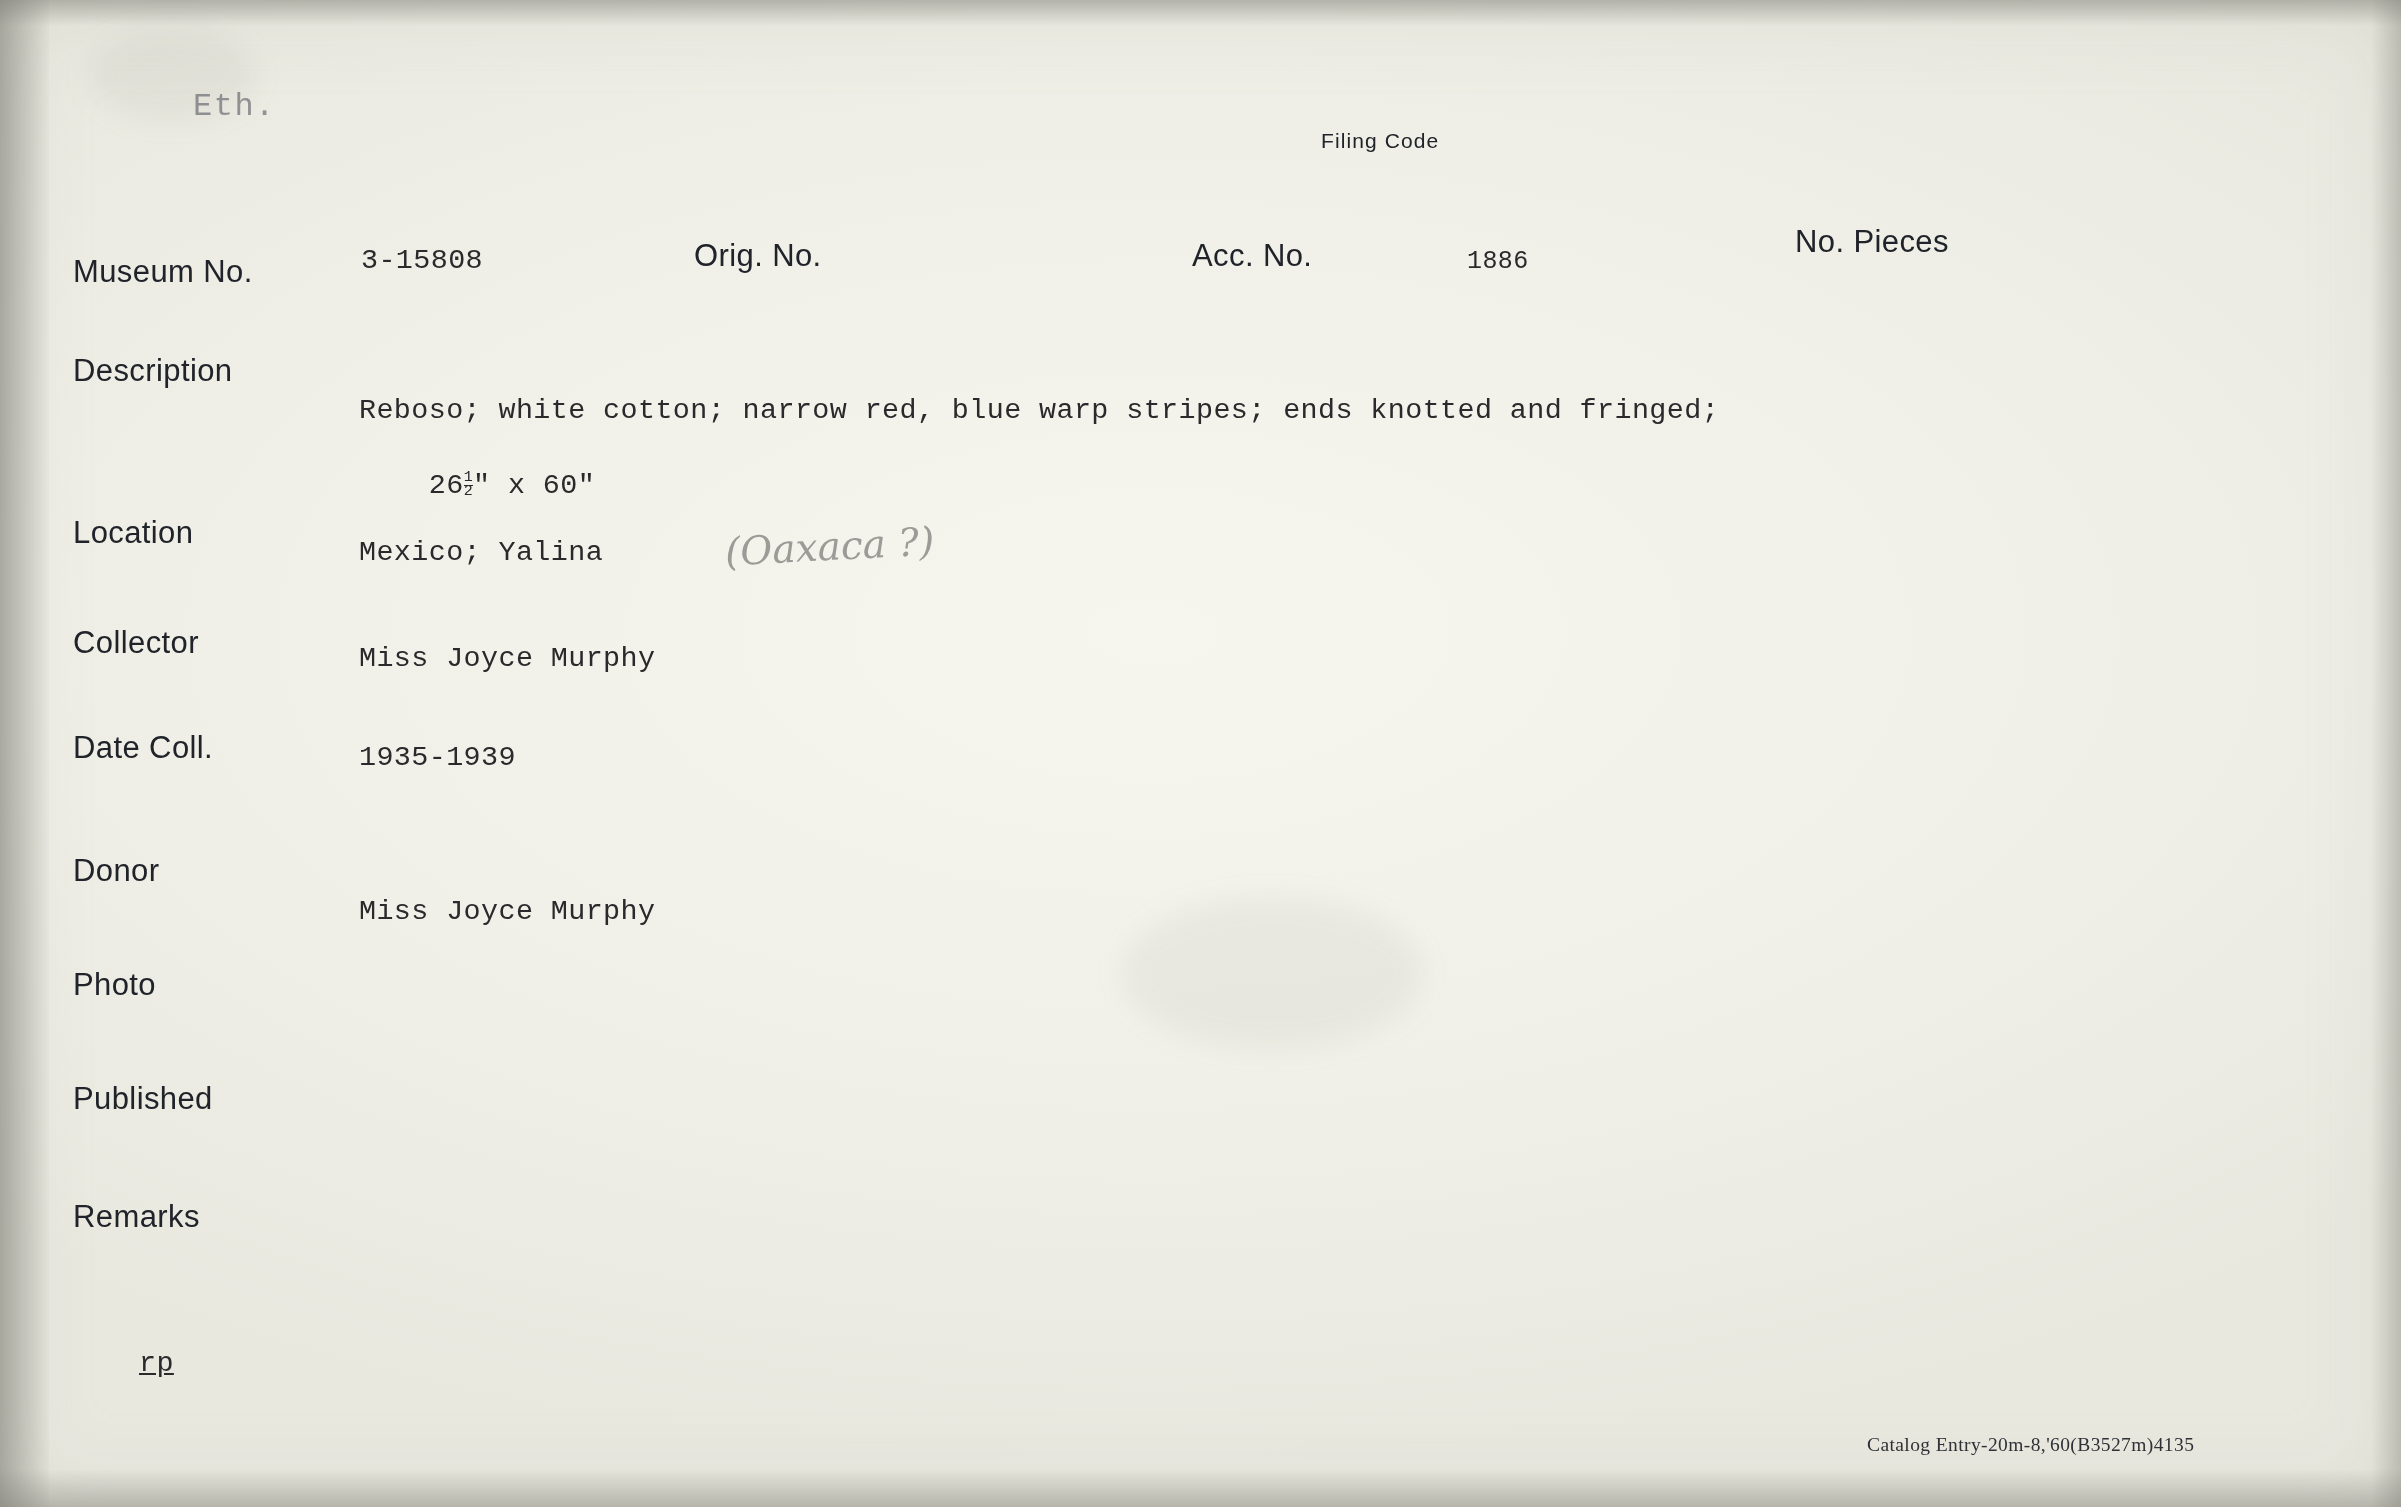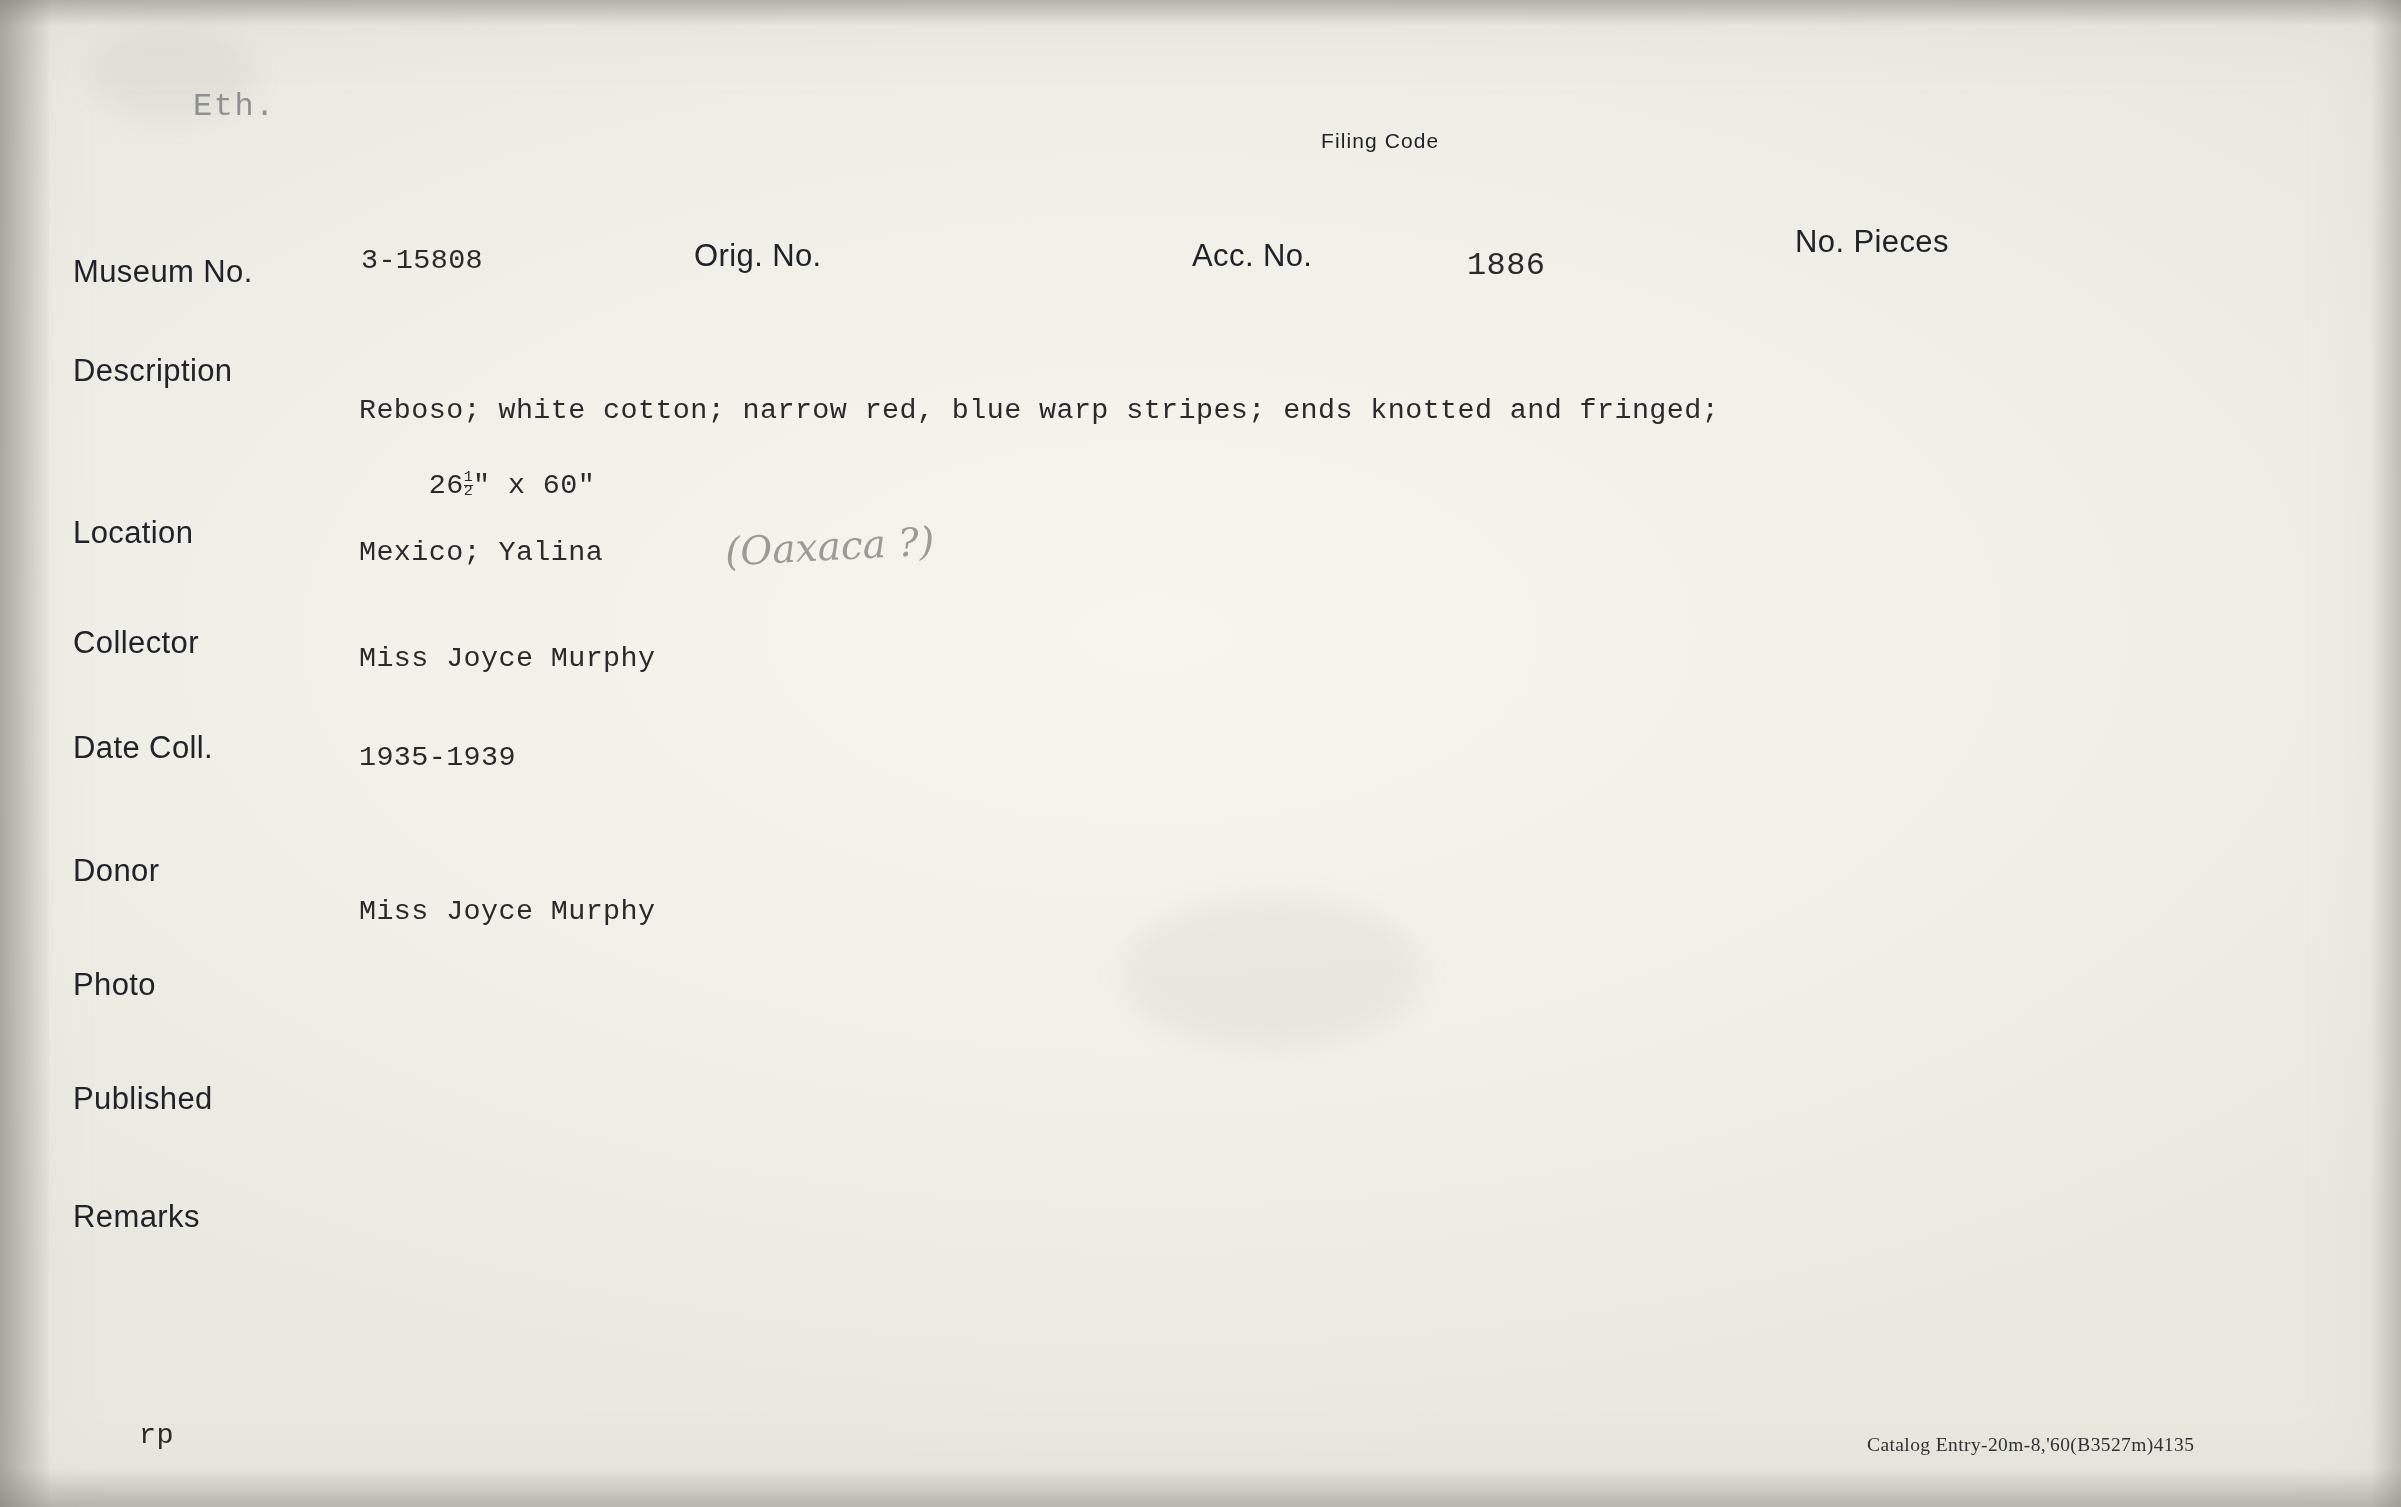--- a/index.html
+++ b/index.html
@@ -60,21 +60,21 @@
 
   
   .typed {
     position: absolute;
     font-family: "Liberation Mono", "DejaVu Sans Mono", monospace;
     font-size: 28.4px;
     color: #2a2a2c;
     letter-spacing: 0.4px;
     white-space: pre;
   }
-  .typed.small { font-size: 32px; }
+  .typed.small { font-size: 25px; }
 
   .faint {
     color: #6d7076;
     opacity: 0.72;
   }
 
   
   .pencil {
     position: absolute;
     font-family: "DejaVu Serif", serif;
@@ -163,18 +163,18 @@
 
   <div class="label big" style="left:73px; top:967px;">Photo</div>
   <div class="typed" style="left:359px; top:973px;"></div>
 
   <div class="label big" style="left:73px; top:1081px;">Published</div>
   <div class="typed" style="left:359px; top:1087px;"></div>
 
   <div class="label big" style="left:73px; top:1199px;">Remarks</div>
   <div class="typed" style="left:359px; top:1205px;"></div>
 
-  <div class="typed" style="left:139px; top:1419px;">rp</div>
+  <div class="typed" style="left:139px; top:1347px;text-decoration:underline;">rp</div>
 
   <div class="footer-print" style="left:1843px; top:1434px;">Catalog Entry-20m-8,'60(B3527m)4135</div>
 
 </div>
 
 
 </body></html>

